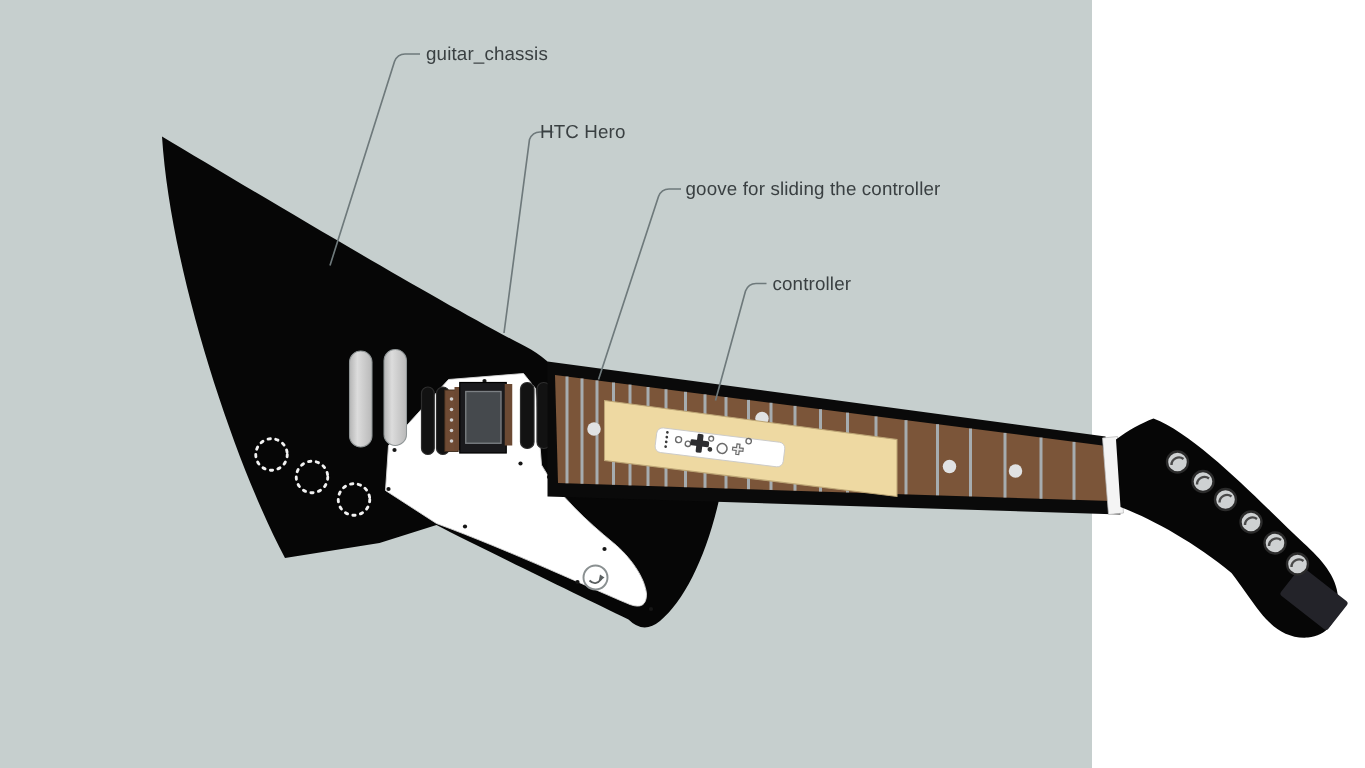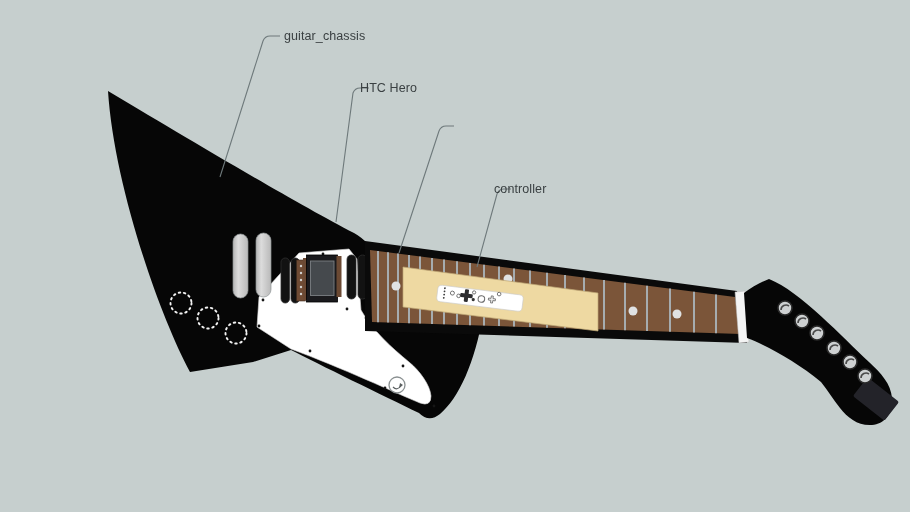--- a/index.html
+++ b/index.html
@@ -7,21 +7,21 @@
     padding: 0;
   }
   body {
     width: 910px;
     height: 512px;
     overflow: hidden;
     font-family: "Liberation Sans", "DejaVu Sans", sans-serif;
   }
   .viewport {
     position: relative;
-    width: 910px;
+    width: 728px;
     height: 512px;
     background: #c6cfce;
   }
   .viewport svg {
     position: absolute;
     left: 0;
     top: 0;
   }
   .callout {
     position: absolute;
@@ -231,16 +231,17 @@
       <path d="M 369,88 L 360,88 Q 355,88 353,93 L 336,222"></path>
       <path d="M 454,126 L 446,126 Q 441,126 439,131 L 399,253"></path>
       <path d="M 511,189 L 504,189 Q 499,189 497,194 L 477,267"></path>
     </g>
   </svg>
 
   <div class="callout" style="left:284px; top:29px">guitar_chassis</div>
 
   <div class="callout" style="left:360px; top:81px">HTC Hero</div>
 
-
-  <div class="callout" style="left:494px; top:182px">controller</div>
+  <div class="callout" style="left:457px; top:119px">goove for sliding the controller</div>
+
+  <div class="callout" style="left:515px; top:182px">controller</div>
 
 </div>
 
 </body></html>

